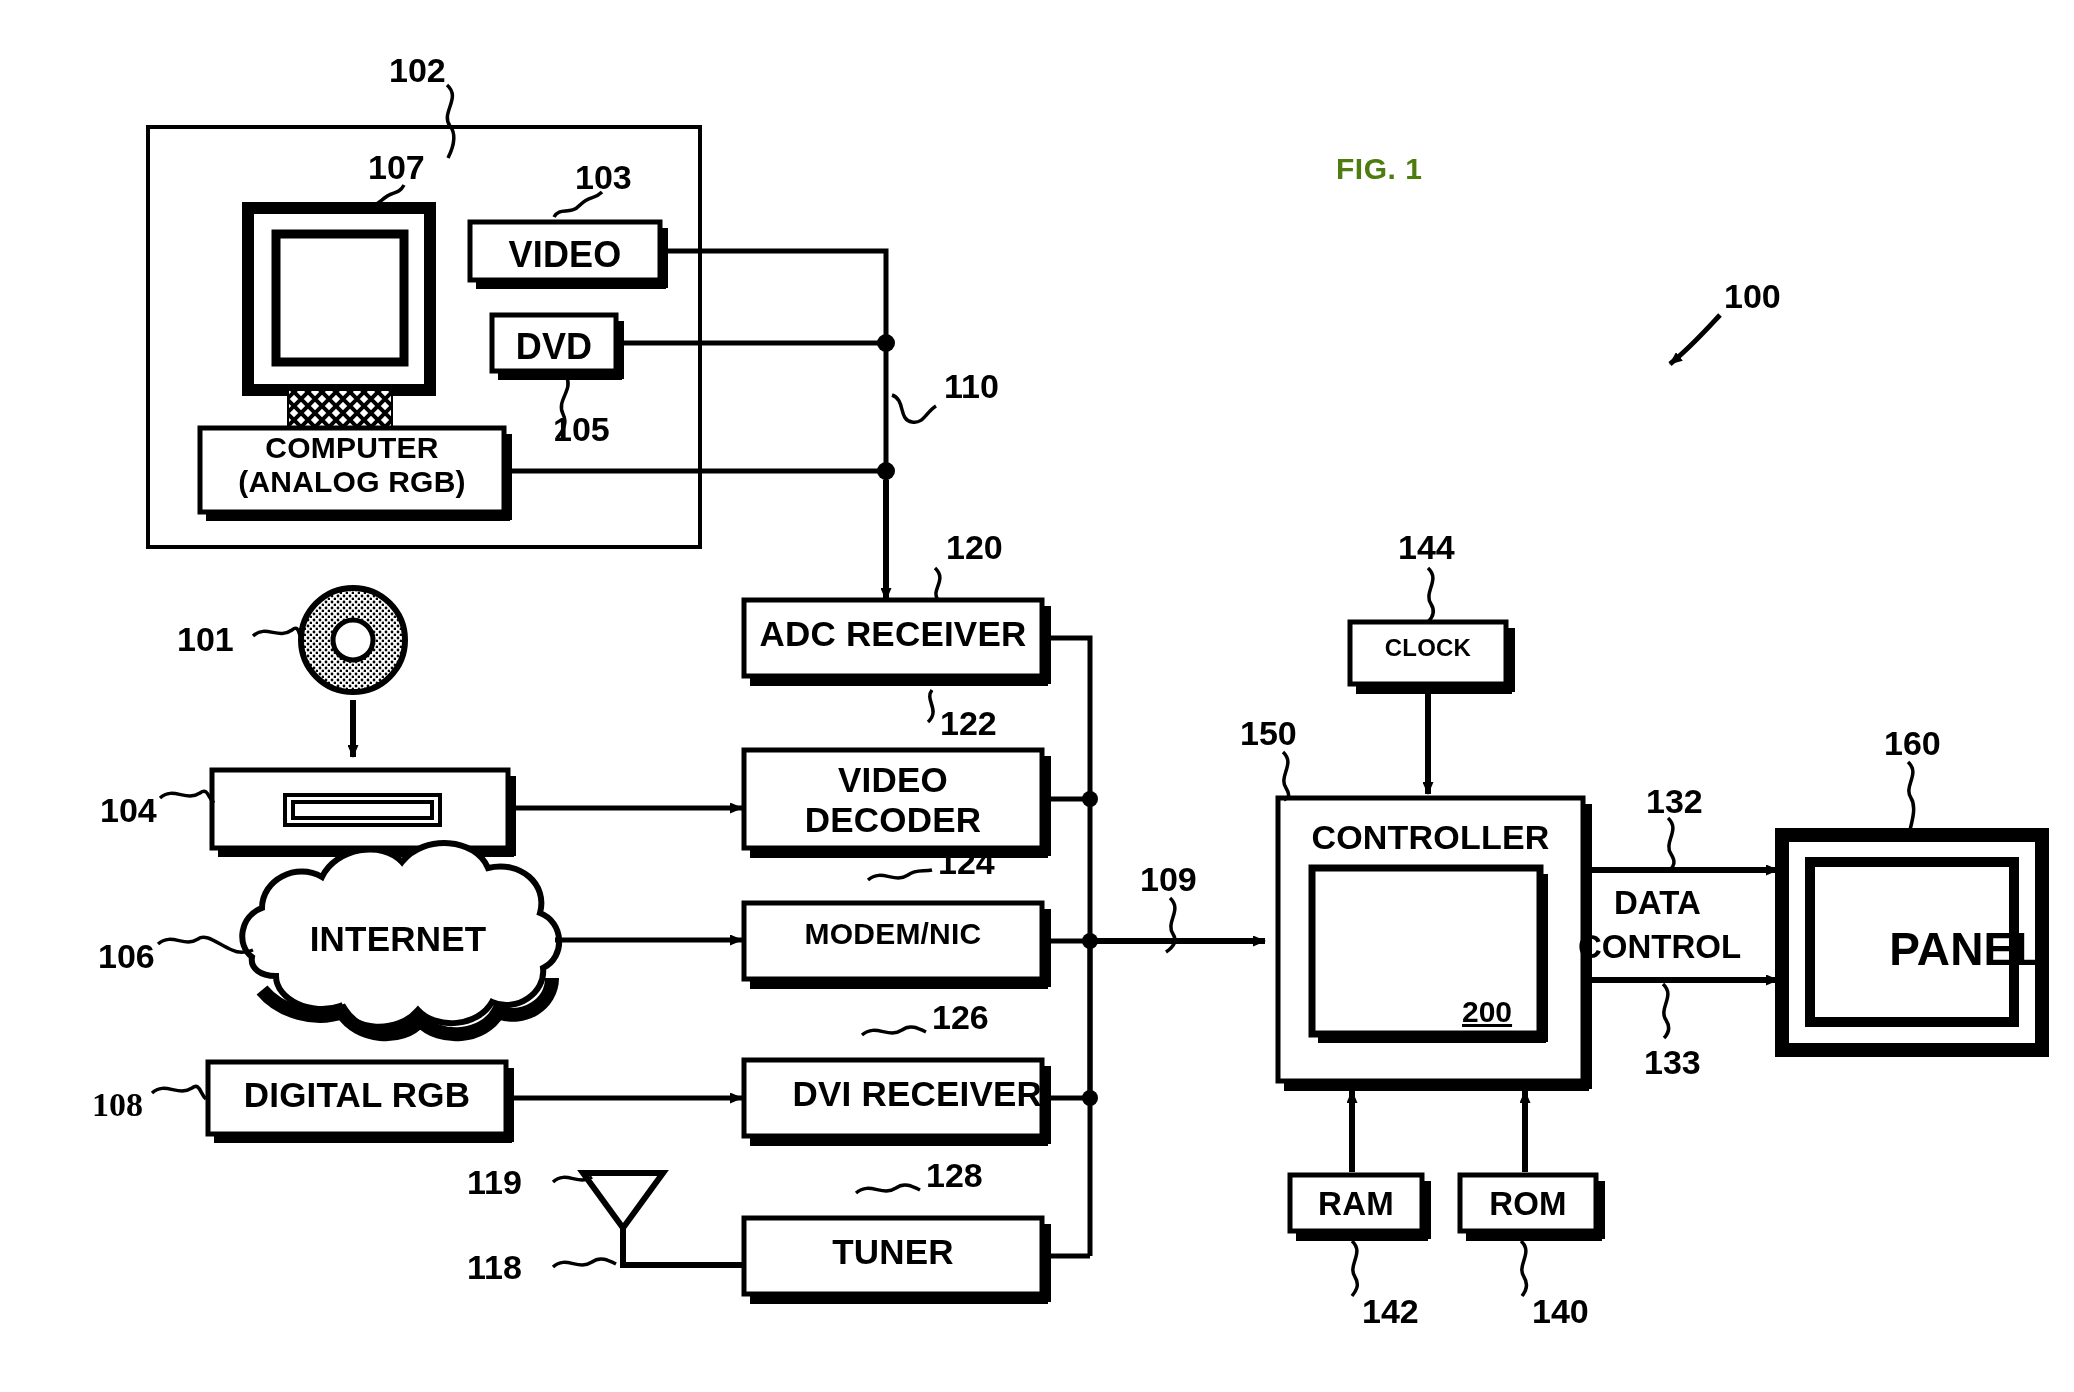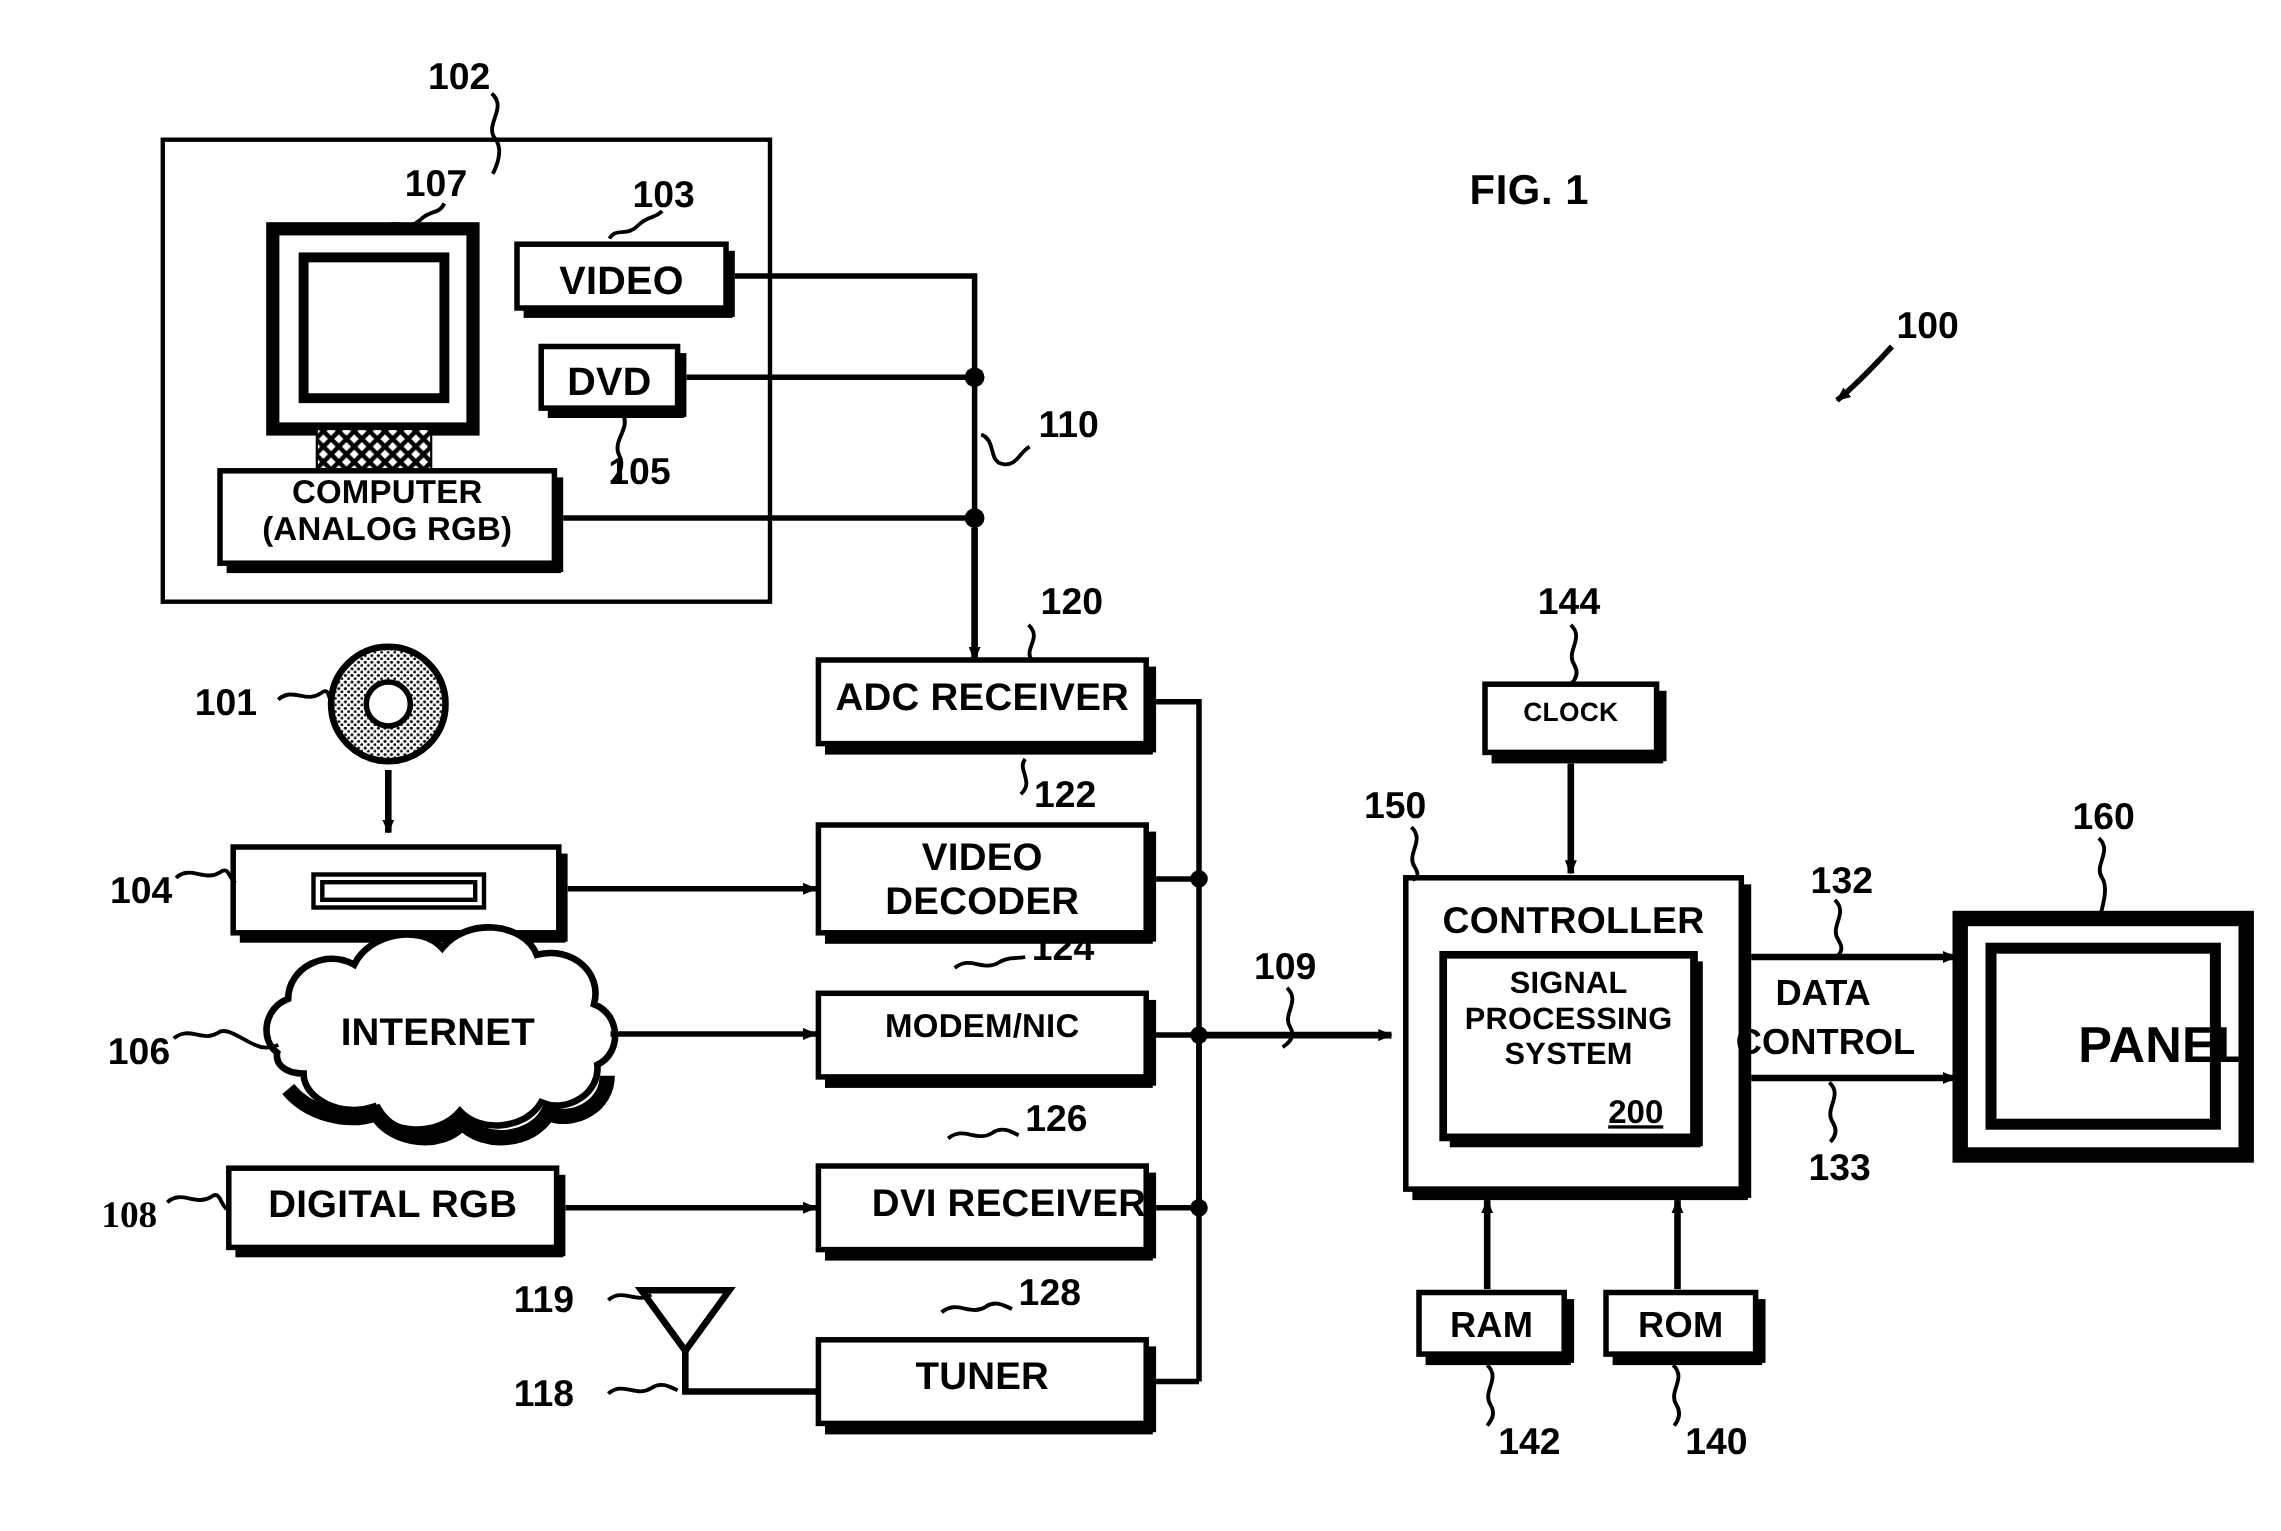--- a/index.html
+++ b/index.html
@@ -37,22 +37,22 @@
     font-family: "Liberation Sans", sans-serif;
     font-weight: 700;
     font-size: 34px;
     color: #000;
     white-space: pre;
   }
   .fig-title {
     position: absolute;
     font-family: "Liberation Sans", sans-serif;
     font-weight: 700;
-    font-size: 38px;
-    color: #000000;
+    font-size: 30px;
+    color: #4d7c0f;
     white-space: pre;
     letter-spacing: 0.5px;
   }
   .sig-label {
     position: absolute;
     font-family: "Liberation Sans", sans-serif;
     font-weight: 700;
     font-size: 33px;
     color: #000000;
     white-space: pre;
@@ -286,23 +286,20 @@
   <div class="blk-label" style="left:744px; top:1074px; width:298px; font-size:35px;text-align:right;">DVI RECEIVER</div>
   <div class="ref-num" style="left:932px; top:998px;">126</div>
 
   <div class="blk-label" style="left:744px; top:1232px; width:298px; font-size:35px;">TUNER</div>
   <div class="ref-num" style="left:926px; top:1156px;">128</div>
 
   <div class="ref-num" style="left:1140px; top:860px;">109</div>
 
   <div class="blk-label" style="left:1278px; top:818px; width:305px; font-size:34px;">CONTROLLER</div>
   <div class="ref-num" style="left:1240px; top:714px;">150</div>
-  <div class="blk-label" style="left:1312px; top:878px; width:228px; font-size:28px;">SIGNAL
-PROCESSING
-SYSTEM</div>
   <div class="spsys-num" style="left:1462px; top:995px;">200</div>
 
   <div class="blk-label" style="left:1350px; top:634px; width:156px; font-size:24px;text-align:center;">CLOCK</div>
   <div class="ref-num" style="left:1398px; top:528px;">144</div>
 
   <div class="blk-label" style="left:1290px; top:1185px; width:132px; font-size:33px;">RAM</div>
   <div class="ref-num" style="left:1362px; top:1292px;">142</div>
   <div class="blk-label" style="left:1460px; top:1185px; width:136px; font-size:33px;">ROM</div>
   <div class="ref-num" style="left:1532px; top:1292px;">140</div>
 

